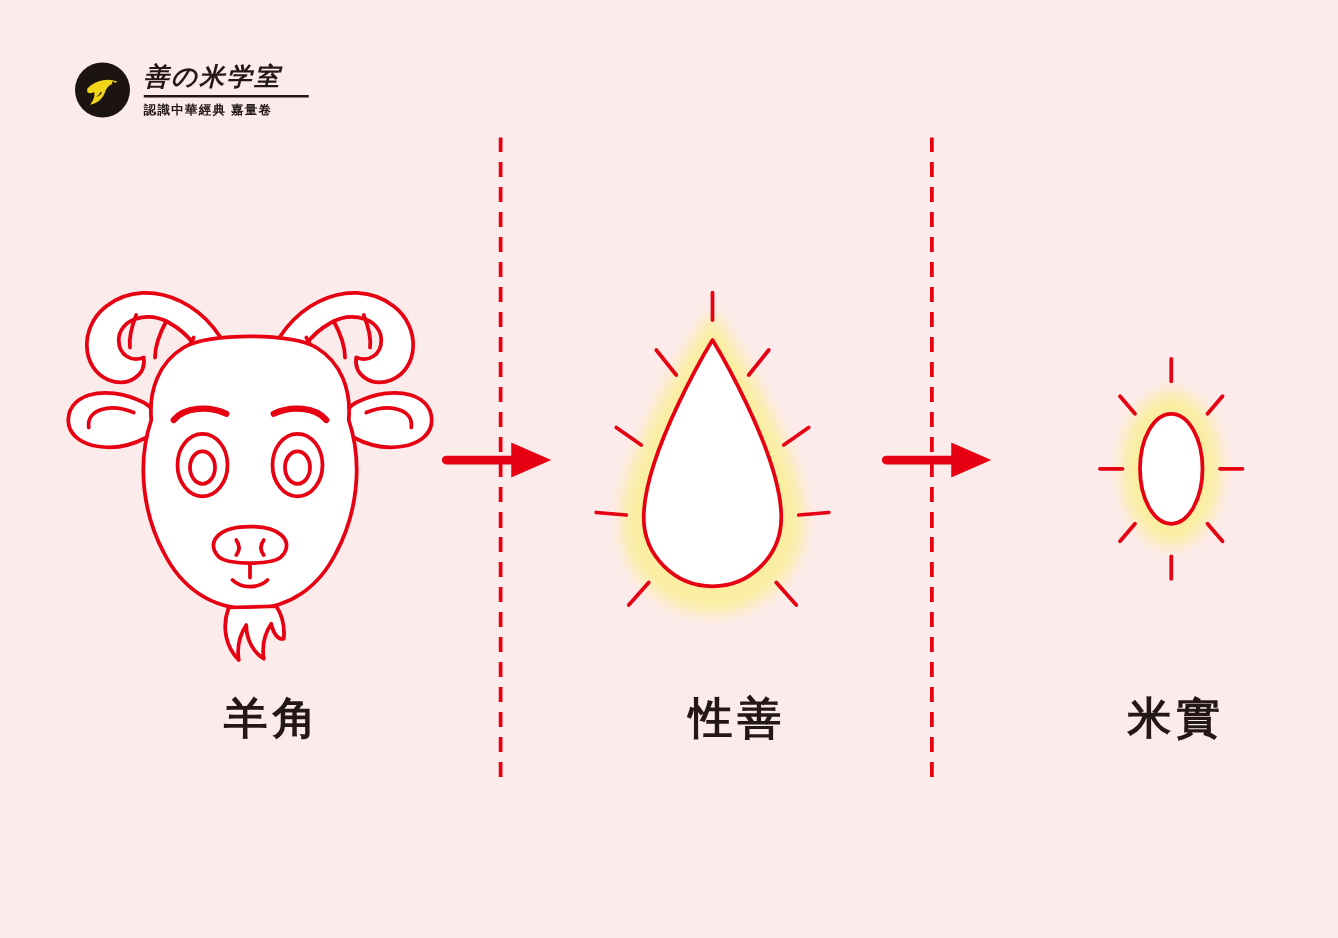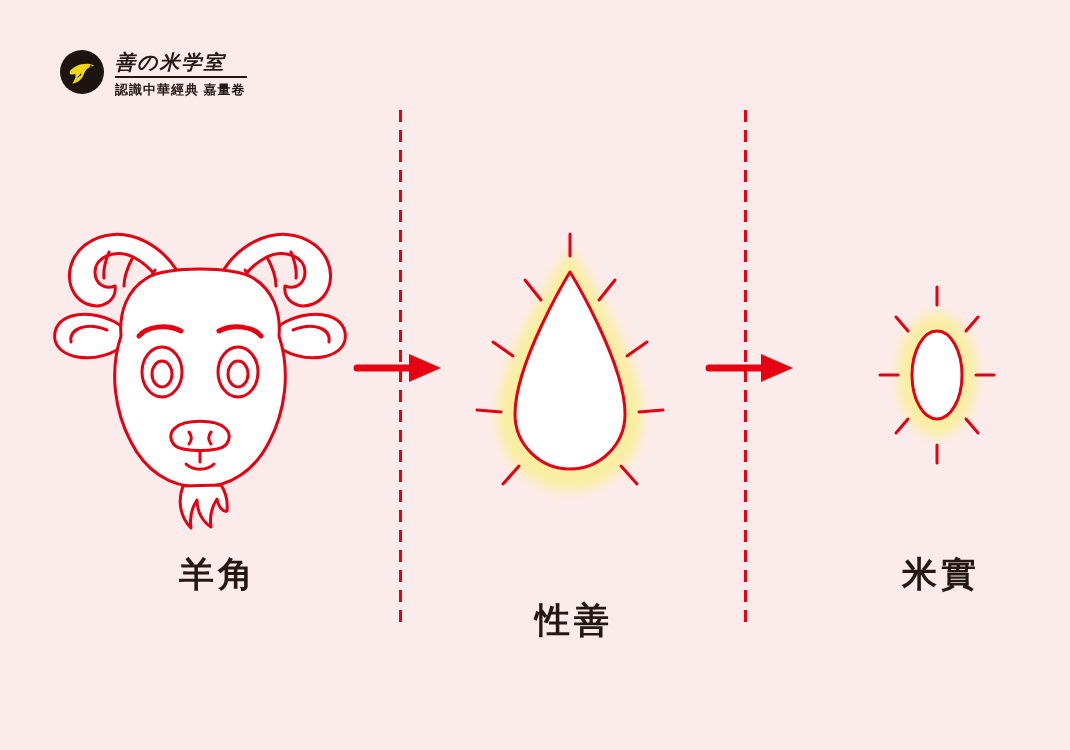--- a/index.html
+++ b/index.html
@@ -12,41 +12,41 @@
   svg{overflow:visible;display:block;}
 
   
   .logo{position:absolute;left:60px;top:50px;display:flex;gap:11px;align-items:flex-start;}
   .logo-circle{width:44px;height:44px;border-radius:50%;background:var(--logo-black);
     display:flex;align-items:center;justify-content:center;flex:0 0 auto;}
   .logo-text{padding-top:1px;color:var(--ink);}
   .logo-title{font-family:"Liberation Serif",serif;font-style:italic;font-weight:700;
     font-size:20px;letter-spacing:2px;line-height:1.1;}
   .logo-divider{height:2px;background:var(--ink);width:132px;margin:3px 0 3px 0;}
-  .logo-subtitle{font-size:13px;font-weight:700;letter-spacing:1px;}
+  .logo-subtitle{font-size:10px;font-weight:700;letter-spacing:1px;}
 
   
   .divider{position:absolute;top:110px;height:512px;width:3px;
     background:repeating-linear-gradient(to bottom,var(--red) 0 12px,transparent 12px 20px);}
   .divider.d1{left:399px;} .divider.d2{left:744px;}
 
   
   .goat-wrap{position:absolute;left:35px;top:200px;width:330px;height:335px;}
   .drop-wrap{position:absolute;left:475px;top:232px;width:190px;height:285px;}
   .rice-wrap{position:absolute;left:872px;top:283px;width:130px;height:185px;}
   .arrow{position:absolute;top:354px;width:86px;height:28px;}
   .arrow.a1{left:355px;} .arrow.a2{left:707px;}
 
   .s-red{stroke:var(--red);stroke-linecap:round;stroke-linejoin:round;}
   .f-white{fill:#fff;} .f-none{fill:none;} .f-yellow{fill:var(--yellow);} .f-red{fill:var(--red);}
 
   
   .step-label{position:absolute;top:551px;width:180px;text-align:center;
     font-size:35px;font-weight:600;color:var(--ink);letter-spacing:4px;}
-  .step-label.l1{left:128px;} .step-label.l2{left:484px;margin-top:46px;} .step-label.l3{left:851px;}
+  .step-label.l1{left:128px;} .step-label.l2{left:500px;} .step-label.l3{left:851px;}
 </style>
 </head>
 <body>
 
 <div class="canvas">
 
   <div class="logo">
     <div class="logo-circle">
       <span>
         <svg width="30" height="30" viewBox="0 0 32 32">

